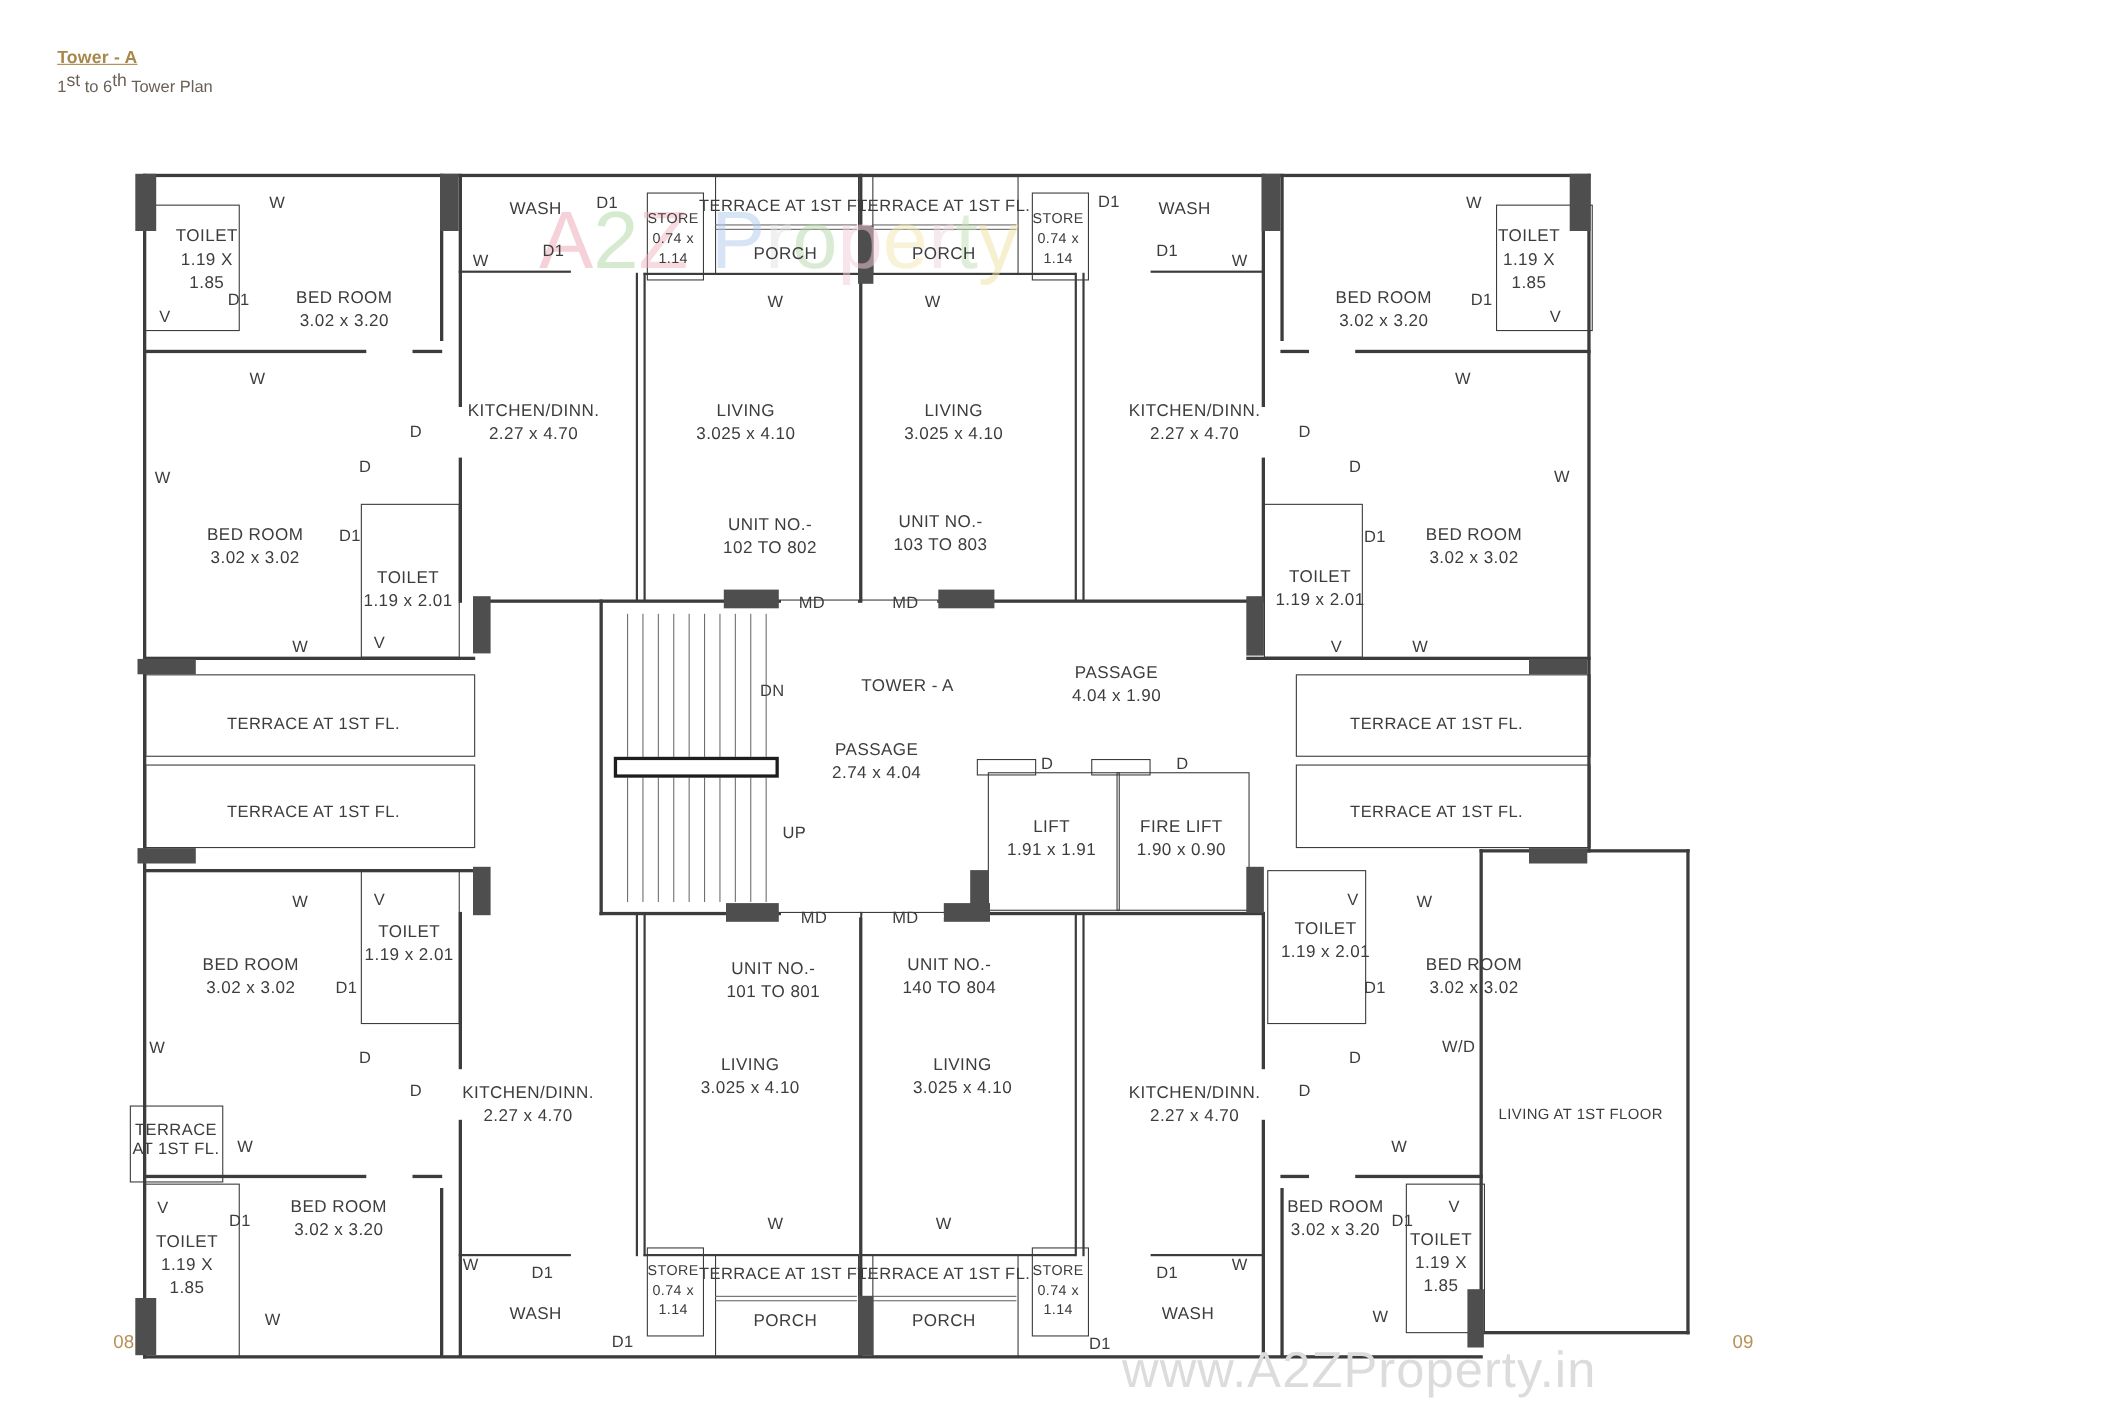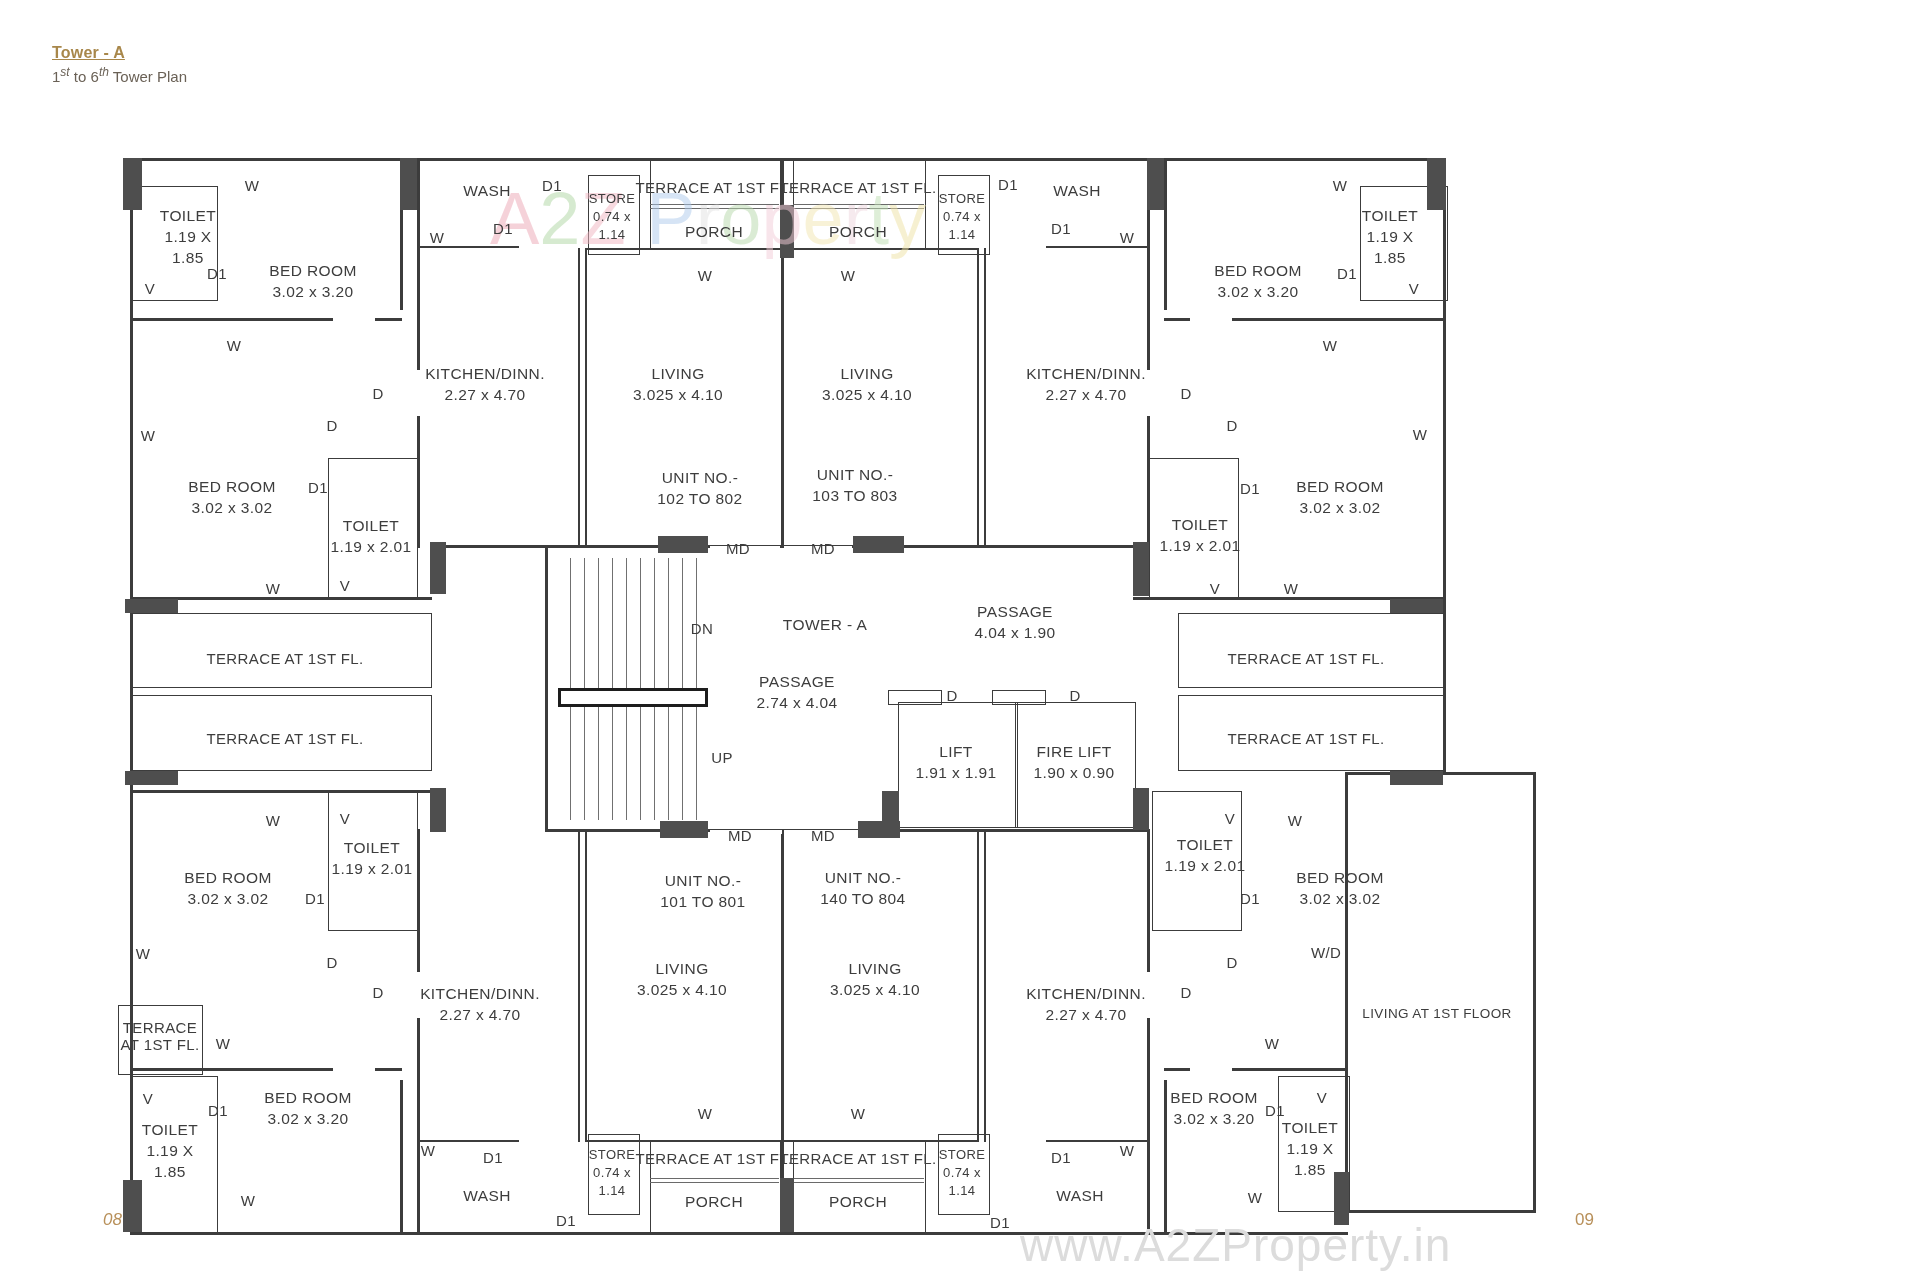--- a/index.html
+++ b/index.html
@@ -1,21 +1,21 @@
 <!DOCTYPE html>
 <html><head>
 <meta charset="utf-8">
 <style>
   html,body{margin:0;padding:0;background:#ffffff;}
   #stage{position:relative;width:1920px;height:1280px;background:#ffffff;overflow:hidden;
          font-family:"Liberation Sans", sans-serif;}
   .hdr{position:absolute;left:52px;top:44px;z-index:6;}
   .hdr .t{color:#a8874a;font-size:16px;font-weight:bold;text-decoration:underline;letter-spacing:.2px;}
   .hdr .s{color:#6a6156;font-size:15px;margin-top:3px;}
-  .hdr .s sup{font-size:12px;font-style:italic;}
+  .hdr .s sup{font-size:16px;}
   .pageno{position:absolute;color:#b8905a;font-size:17px;z-index:6;}
   .wall{position:absolute;background:#3c3c3c;z-index:2;}
   .thin{position:absolute;background:#6a6a6a;z-index:2;}
   .box{position:absolute;border:1.5px solid #3c3c3c;z-index:2;}
   .col{position:absolute;background:#4e4e4e;z-index:3;}
   .gap{position:absolute;background:#ffffff;z-index:3;}
   .stair{position:absolute;background:#707070;z-index:2;}
   .landing{position:absolute;border:3px solid #1d1d1d;background:#fff;z-index:3;}
   .room-label{position:absolute;transform:translate(-50%,-50%);text-align:center;
     font-size:15.5px;line-height:21px;letter-spacing:.4px;color:#3d3d3d;white-space:nowrap;z-index:5;}
@@ -31,21 +31,21 @@
 </style>
 </head>
 <body>
 
 <div id="stage">
   <div class="hdr">
     <div class="t">Tower - A</div>
     <div class="s"><span>1</span><sup>st</sup><span> to 6</span><sup>th</sup><span> Tower Plan</span></div>
   </div>
 
-  <div class="pageno" style="left:103px;top:1210px;font-style:italic;">08</div>
+  <div class="pageno" style="left:103px;top:1210px;">08</div>
   <div class="pageno" style="left:1575px;top:1210px;">09</div>
 
   <div id="brandmark"><span style="color: rgb(237, 167, 181);">A</span><span style="color: rgb(175, 214, 162);">2</span><span style="color: rgb(240, 180, 192);">Z</span><span style="color: rgb(255, 255, 255);"> </span><span style="color: rgb(174, 203, 236);">P</span><span style="color: rgb(227, 227, 227);">r</span><span style="color: rgb(183, 217, 171);">o</span><span style="color: rgb(243, 205, 216);">p</span><span style="color: rgb(242, 230, 176);">e</span><span style="color: rgb(239, 214, 222);">r</span><span style="color: rgb(191, 223, 178);">t</span><span style="color: rgb(239, 227, 164);">y</span></div>
   <div id="urlmark">www.A2ZProperty.in</div>
 
   <div id="drawing"></div>
 <div class="wall" style="left: 130px; top: 158px; width: 1316px; height: 3px;"></div>
     <div class="wall" style="left: 130px; top: 158px; width: 3px; height: 1077px;"></div>
     <div class="wall" style="left: 1443px; top: 158px; width: 3px; height: 617px;"></div>
     <div class="wall" style="left: 130px; top: 1232px; width: 1218px; height: 3px;"></div>

